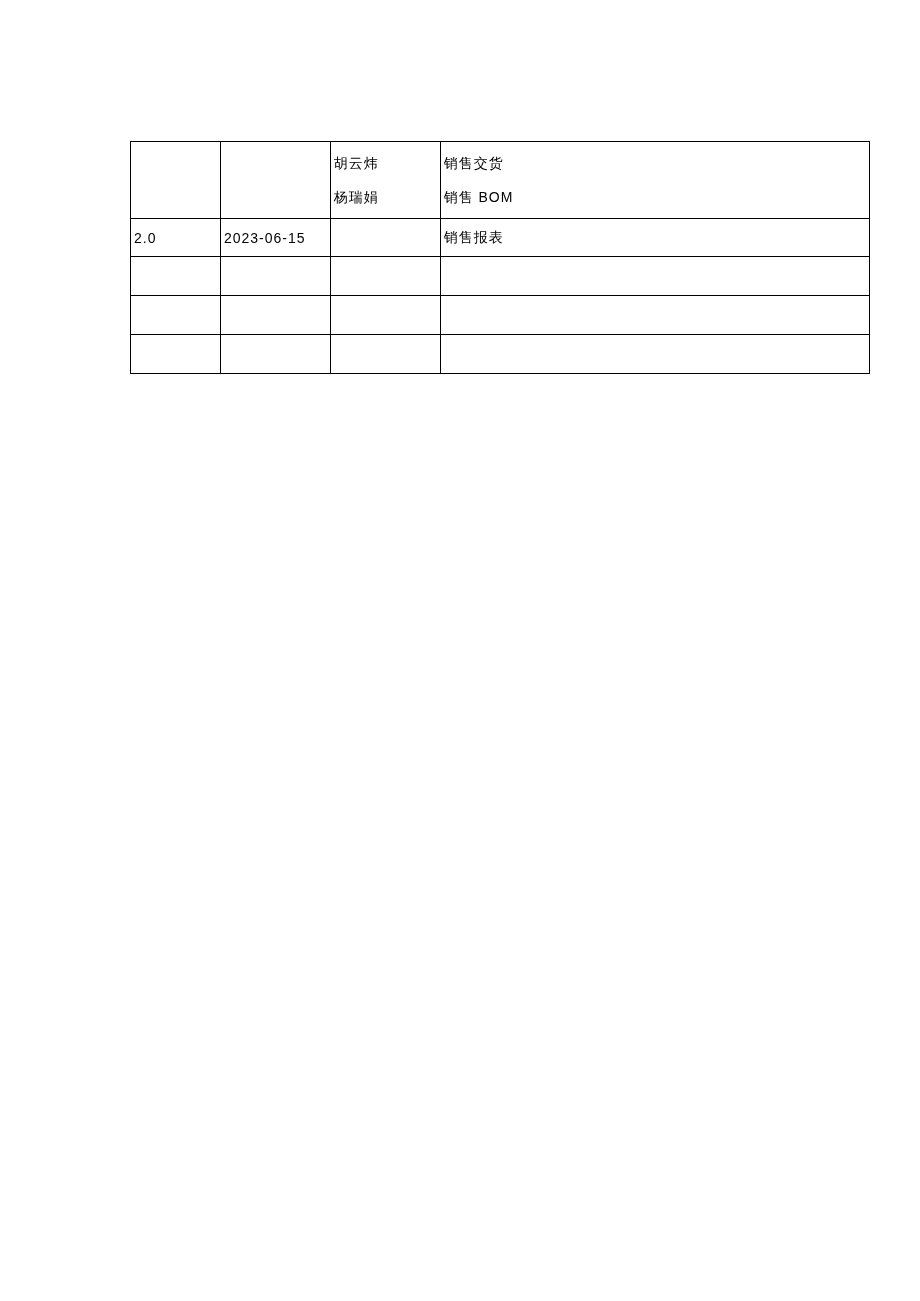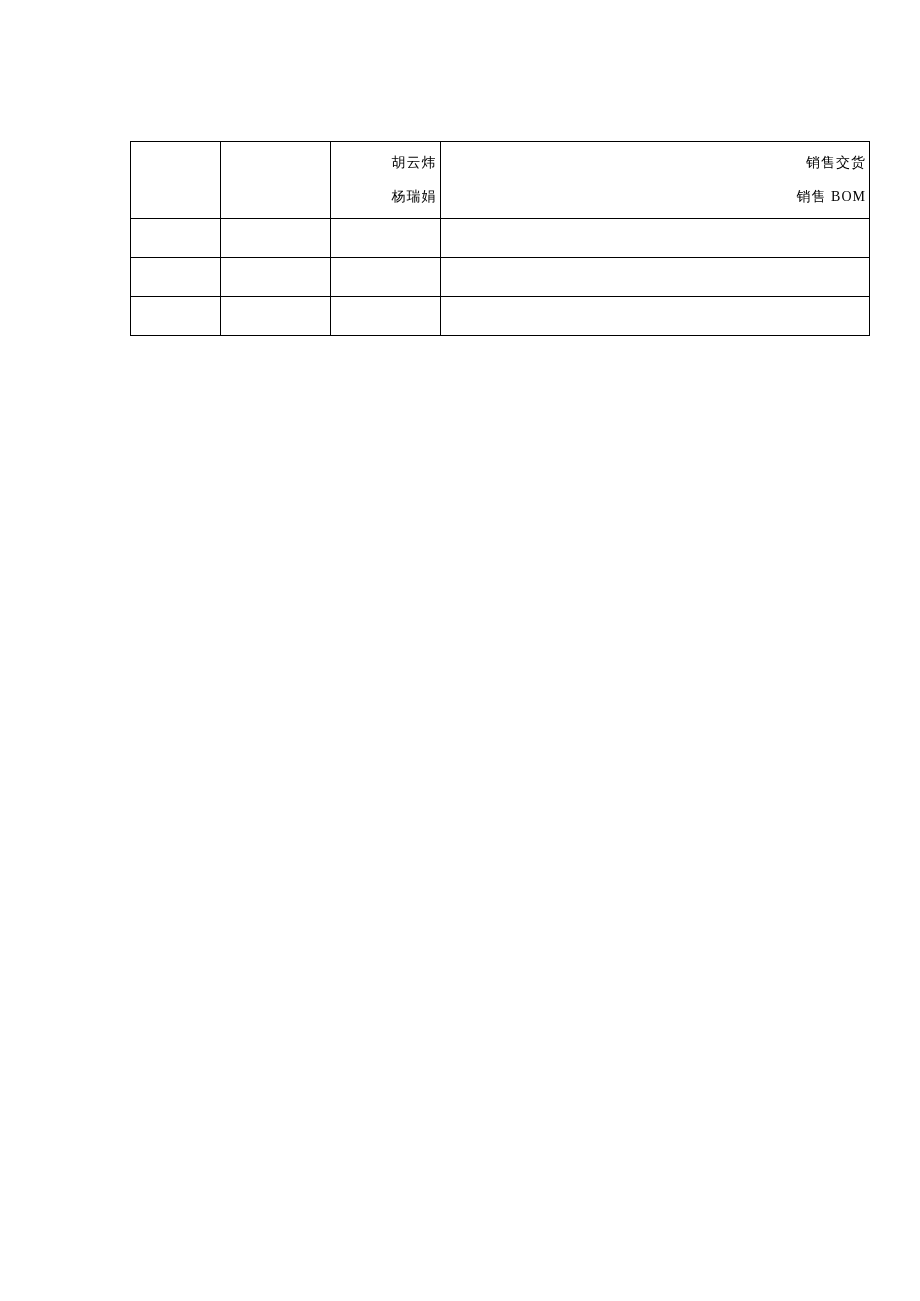--- a/index.html
+++ b/index.html
@@ -21,22 +21,22 @@
       padding-right: 50px;
     }
     table {
       border-collapse: collapse;
       width: 740px;
     }
     td {
       border: 1px solid #000000;
       padding: 0 3px;
       vertical-align: middle;
-      text-align: right;
-      font-family: Liberation Serif, serif;
+      text-align: left;
+      font-family: Liberation Sans, sans-serif;
       letter-spacing: 1px;
     }
     .col1 {
       width: 90px;
     }
     .col2 {
       width: 110px;
     }
     .col3 {
       width: 110px;
@@ -67,20 +67,26 @@
       <td class="col2 multi-line"></td>
       <td class="col3 multi-line">
         <div>胡云炜</div>
         <div>杨瑞娟</div>
       </td>
       <td class="col4 multi-line">
         <div>销售交货</div>
         <div>销售 BOM</div>
       </td>
     </tr>
+    <tr class="row-tall">
+      <td class="col1">2.0</td>
+      <td class="col2">2023-06-15</td>
+      <td class="col3"></td>
+      <td class="col4">销售报表</td>
+    </tr>
     <tr class="row-normal">
       <td class="col1"></td>
       <td class="col2"></td>
       <td class="col3"></td>
       <td class="col4"></td>
     </tr>
     <tr class="row-normal">
       <td class="col1"></td>
       <td class="col2"></td>
       <td class="col3"></td>

